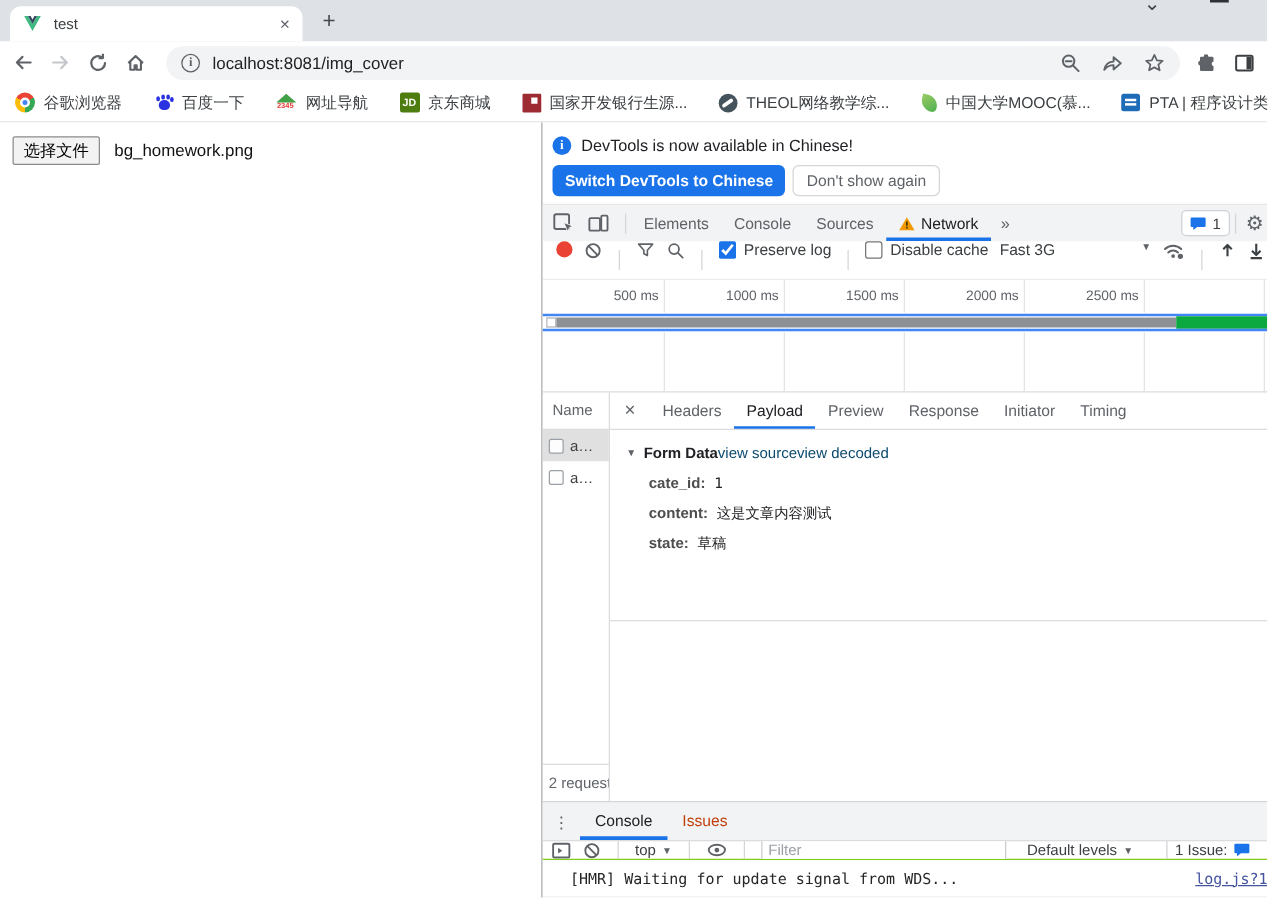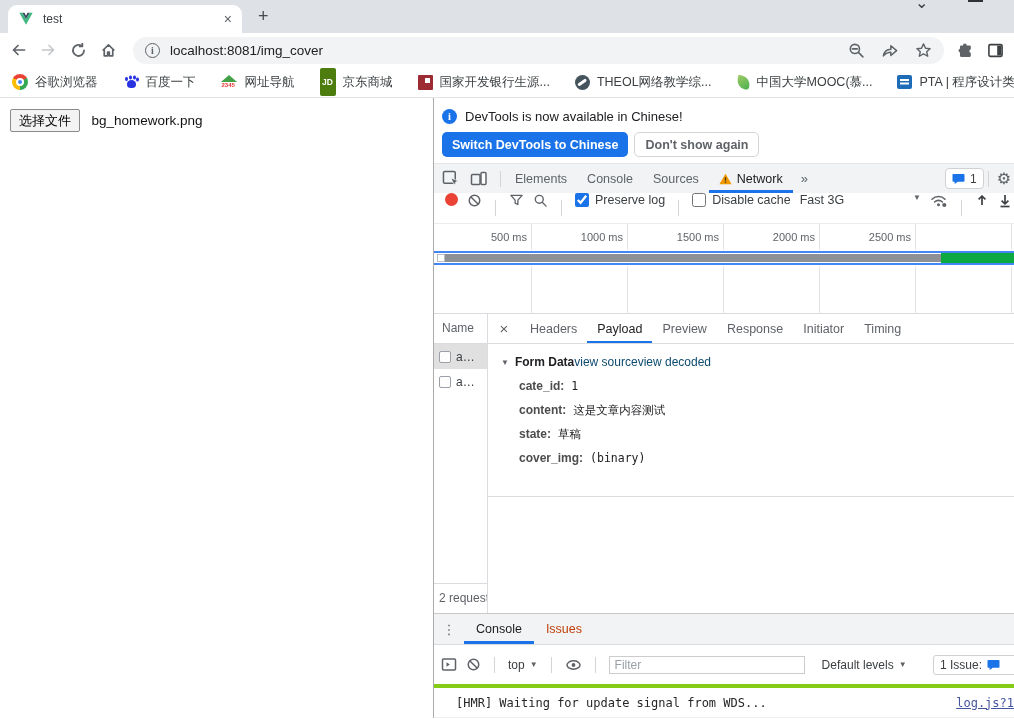--- a/index.html
+++ b/index.html
@@ -36,21 +36,21 @@
     background:conic-gradient(from 60deg,#34a853 0 120deg,#fbbc05 0 240deg,#ea4335 0 360deg);}
   .bm-chrome::after{content:"";position:absolute;inset:4px;border-radius:50%;background:#4285f4;border:2px solid #fff;}
   .bm-baidu{position:relative;width:16px;height:16px;flex:none;}
   .bm-baidu::before{content:"";position:absolute;left:4px;top:6px;width:9px;height:8px;background:#2932e1;border-radius:50% 50% 44% 44%;}
   .bm-baidu::after{content:"";position:absolute;width:3px;height:4.5px;background:#2932e1;border-radius:50%;left:2px;top:2.5px;
     box-shadow:4px -1.5px 0 #2932e1,8px -1.5px 0 #2932e1,11px .5px 0 #2932e1;}
   .bm-2345{position:relative;width:17px;height:16px;flex:none;}
   .bm-2345::before{content:"";position:absolute;left:0;top:1px;border-left:8.5px solid transparent;
     border-right:8.5px solid transparent;border-bottom:7px solid #43a047;}
   .bm-2345::after{content:"2345";position:absolute;left:1px;top:8px;font-size:6px;font-weight:bold;color:#e53935;letter-spacing:0;}
-  .bm-jd{width:16px;height:28px;background:#4d7c0f;border-radius:2px;color:#fff;font-size:8.5px;
+  .bm-jd{width:16px;height:16px;background:#4d7c0f;border-radius:2px;color:#fff;font-size:8.5px;
     font-weight:bold;display:flex;align-items:center;justify-content:center;flex:none;}
   .bm-bank{width:15px;height:15px;background:#9d2b33;border-radius:1px;position:relative;flex:none;}
   .bm-bank::after{content:"";position:absolute;right:3px;top:3px;width:5px;height:5px;background:#fff;}
   .bm-theol{width:15px;height:15px;border-radius:50%;background:#45535c;position:relative;flex:none;}
   .bm-theol::after{content:"";position:absolute;left:2.5px;top:6px;width:10px;height:2.6px;background:#fff;
     border-radius:2px;transform:rotate(-35deg);}
   .bm-mooc{width:13px;height:13px;background:linear-gradient(135deg,#9ccc65,#4caf50);
     border-radius:0 80% 4px 80%;transform:rotate(12deg);flex:none;}
   .bm-pta{width:15px;height:14px;background:#1e6bb8;border-radius:2px;position:relative;flex:none;}
   .bm-pta::after{content:"";position:absolute;left:3px;top:4px;width:9px;height:2px;background:#fff;box-shadow:0 3.5px 0 #fff;}
@@ -66,21 +66,21 @@
   .devtools{width:581px;flex:none;border-left:1px solid #ababab;background:#fff;display:flex;
     flex-direction:column;box-sizing:border-box;overflow:hidden;}
   .infobar{height:66px;box-sizing:border-box;padding:11px 8px 0 8px;border-bottom:1px solid #e6e6e6;}
   .ib-row1{display:flex;align-items:center;gap:8px;font-size:13px;color:#202124;}
   .info-i{width:15px;height:15px;border-radius:50%;background:#1a73e8;color:#fff;font-size:10.5px;
     font-weight:bold;display:flex;align-items:center;justify-content:center;flex:none;font-family:"Liberation Serif",serif;}
   .ib-row2{display:flex;gap:6px;margin-top:8px;}
   .btn-primary{font-family:inherit;background:#1a73e8;color:#fff;border:none;border-radius:5px;
     height:25px;padding:0 10px;font-size:12.5px;font-weight:bold;}
   .btn-ghost{font-family:inherit;background:#fff;color:#5f6368;border:1px solid #d5d5d5;
-    border-radius:5px;height:25px;padding:0 10px;font-size:12.5px;font-weight:bold;}
+    border-radius:5px;height:25px;padding:0 10px;font-size:12.5px;font-weight:normal;}
 
   .dt-tabbar{height:29px;background:#f1f3f4;display:flex;align-items:stretch;flex:none;}
   .tb-icons{display:flex;align-items:center;gap:10px;padding:0 8px;}
   .vsep{width:1px;height:16px;background:#d5d5d5;align-self:center;margin:0 4px;flex:none;}
   .dtab{padding:0 10px;font-size:12.5px;color:#5f6368;display:flex;align-items:center;gap:5px;}
   .dtab.active{color:#202124;box-shadow:inset 0 -3px 0 #1a73e8;}
   .more-tabs{color:#5f6368;padding:0 8px;font-size:13px;display:flex;align-items:center;}
   .issuebox{margin-left:auto;align-self:center;display:flex;align-items:center;gap:5px;
     border:1px solid #cfd1d4;border-radius:4px;background:#fff;height:19px;padding:0 6px;
     font-size:12px;color:#3c4043;}
@@ -134,21 +134,21 @@
   .kv.first{margin-top:14px;}
   .k{font-weight:bold;color:#4d4d4d;}
   .v{color:#202124;margin-left:7px;font-family:"DejaVu Sans Mono",monospace;font-size:11.5px;}
 
   .drawer{flex:none;border-top:1px solid #c9c9c9;display:flex;flex-direction:column;}
   .drawer-tabs{height:31px;background:#f1f3f4;border-bottom:1px solid #dadce0;display:flex;
     align-items:stretch;box-sizing:border-box;}
   .dots{width:30px;display:flex;align-items:center;justify-content:center;color:#5f6368;font-size:13px;}
   .drtab{padding:0 12px;display:flex;align-items:center;font-size:12.5px;color:#c2410c;}
   .drtab.active{color:#202124;box-shadow:inset 0 -3px 0 #1a73e8;}
-  .drawer-toolbar{height:43px;display:flex;align-items:center;border-bottom:4px solid #84cc16;
+  .drawer-toolbar{height:15px;display:flex;align-items:center;border-bottom:1px solid #84cc16;
     padding:0 7px;gap:9px;box-sizing:border-box;overflow:hidden;justify-content:center;}
   .ctx{font-size:12px;color:#3c4043;display:flex;gap:5px;align-items:center;}
   .filter{width:196px;height:18px;border:1px solid #ccc;font-family:inherit;font-size:12px;
     padding:0 5px;color:#202124;box-sizing:border-box;}
   .filter::placeholder{color:#9aa0a6;}
   .issuebox2{margin-left:auto;margin-right:-12px;display:flex;align-items:center;gap:5px;
     border:1px solid #cfd1d4;border-radius:3px;height:20px;padding:0 6px;font-size:12px;
     color:#3c4043;flex:none;min-width:86px;box-sizing:border-box;}
   .console-msg{height:30px;display:flex;align-items:center;padding:0 0 0 22px;
     font-family:"DejaVu Sans Mono",monospace;font-size:12px;color:#262626;border-bottom:1px solid #efefef;box-sizing:border-box;}
@@ -442,21 +442,20 @@
           <div class="det-content">
             <div class="fd-head">
               <span class="fd-tri">▼</span>
               <span class="fd-title">Form Data</span>
               <span class="fd-link">view source</span>
               <span class="fd-link">view decoded</span>
             </div>
             <div class="kv"><span class="k">cate_id:</span><span class="v">1</span></div>
             <div class="kv"><span class="k">content:</span><span class="v">这是文章内容测试</span></div>
             <div class="kv"><span class="k">state:</span><span class="v">草稿</span></div>
-            <div class="kv"><span class="k">cover_img:</span><span class="v">(binary)</span></div>
           </div>
         </div>
       </div>
 
       <div class="drawer">
         <div class="drawer-tabs">
           <span class="dots">⋮</span>
           <span class="drtab active">Console</span>
           <span class="drtab">Issues</span>
         </div>

